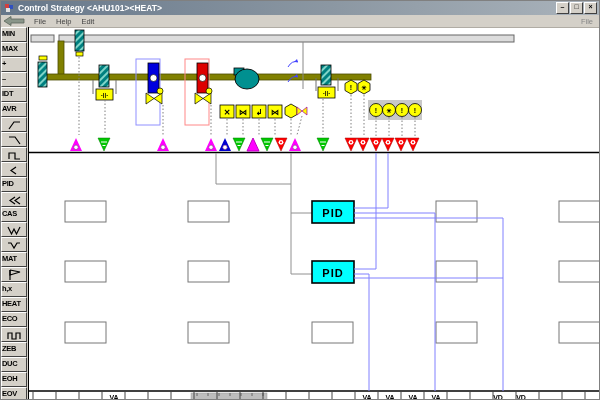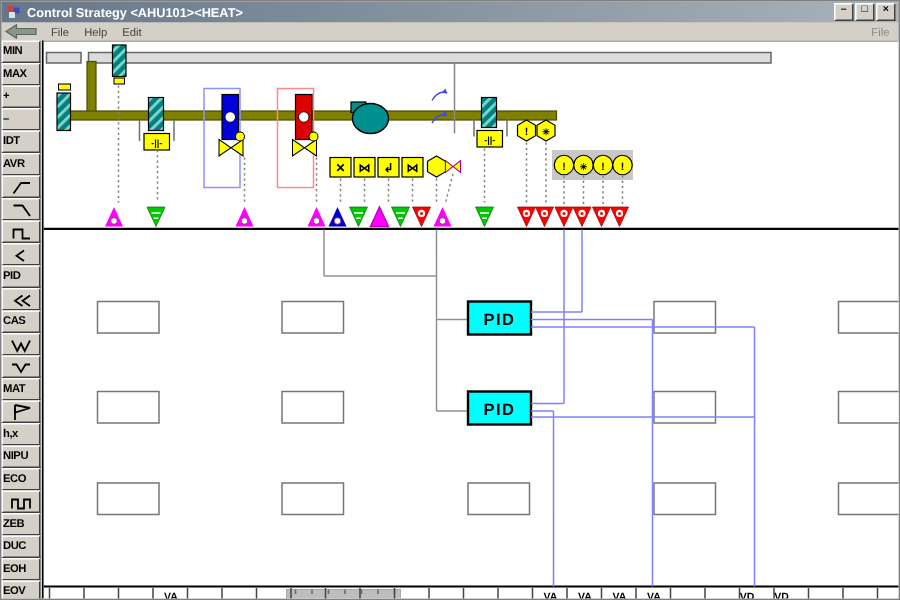--- a/index.html
+++ b/index.html
@@ -405,21 +405,21 @@
       </svg>
     </div>
     <div class="tbtn">MAT</div>
     <div class="tbtn">
       <svg width="15" height="13" viewBox="0 0 15 13">
         <polyline points="3,12 3,2" fill="none" stroke="#000" stroke-width="1.2"></polyline>
         <polyline points="3,2 13,4 3,7 3,2" fill="none" stroke="#000" stroke-width="1.2"></polyline>
       </svg>
     </div>
     <div class="tbtn">h,x</div>
-    <div class="tbtn">NIPU</div>
+    <div class="tbtn">HEAT</div>
     <div class="tbtn">ECO</div>
     <div class="tbtn">
       <svg width="15" height="13" viewBox="0 0 15 13">
         <polyline points="1,11 1,5 5,5 5,11 9,11 9,5 13,5 13,11" fill="none" stroke="#000" stroke-width="1.2"></polyline>
       </svg>
     </div>
     <div class="tbtn">ZEB</div>
     <div class="tbtn">DUC</div>
     <div class="tbtn">EOH</div>
     <div class="tbtn">EOV</div>

